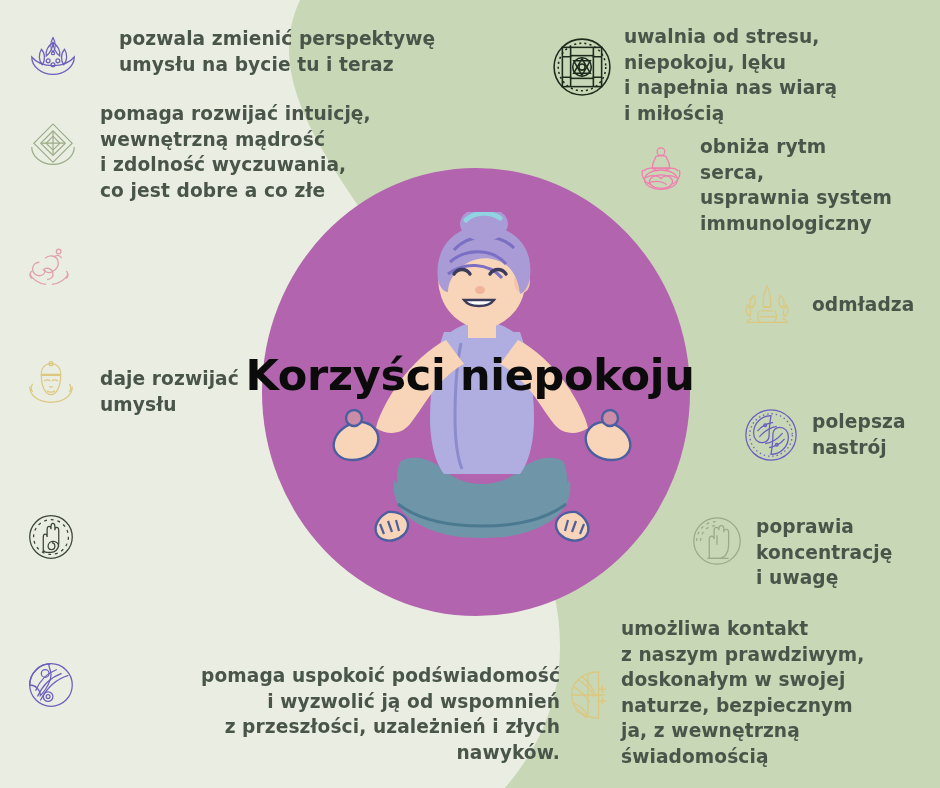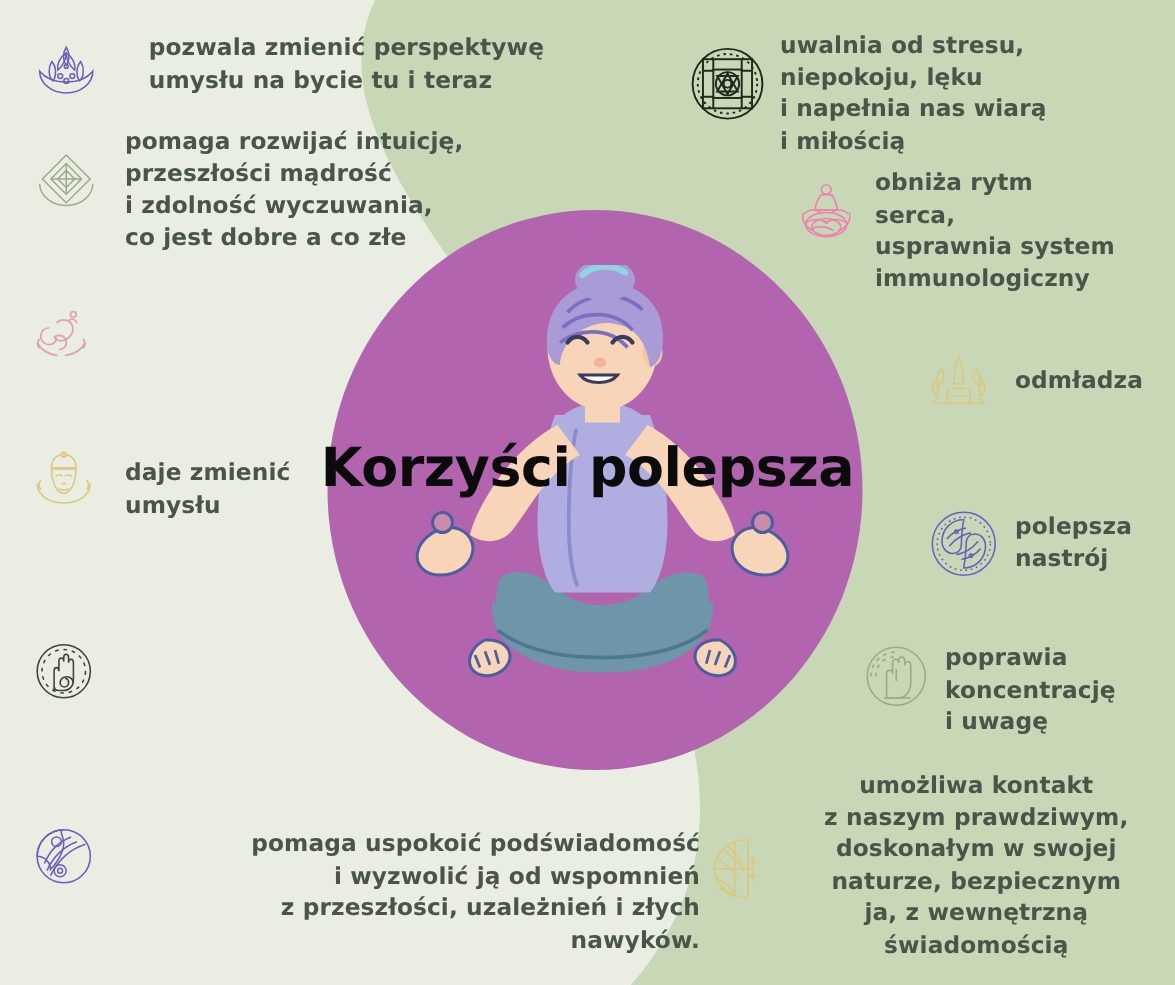--- a/index.html
+++ b/index.html
@@ -100,21 +100,21 @@
       <path d="M8 30c0 10 10 18 22 18s22-8 22-18"></path>
       <rect x="16" y="12" width="28" height="28" transform="rotate(45 30 26)"></rect>
       <rect x="21" y="17" width="18" height="18" transform="rotate(45 30 26)"></rect>
       <rect x="25" y="21" width="10" height="10" transform="rotate(45 30 26)"></rect>
       <path d="M18 26h24M30 14v24"></path>
     </g>
       </svg>
   </div>
   <div class="blk" style="left:100px;top:101px;width:440px;">
     <div class="txt">pomaga rozwijać intuicję,
-przeszłości mądrość
+wewnętrzną mądrość
 i zdolność wyczuwania,
 co jest dobre a co złe</div>
   </div>
 
   <div class="ico" style="left:20px;top:239px;">
     <svg viewBox="0 0 60 60">
         <g fill="none" stroke="#e0a3ad" stroke-width="1.4">
       <path d="M20 24c-4 0-7 3-7 7s3 7 7 7c4 0 6-3 6-6"></path>
       <path d="M26 20c4-4 11-3 13 2 2 5-1 10-6 12-4 2-8 0-9-3"></path>
       <path d="M24 32c3-3 9-2 10 3 1 4-2 7-6 7"></path>
@@ -136,21 +136,21 @@
       <path d="M20 22c0 11 4 20 10 20s10-9 10-20z"></path>
       <path d="M23 28c2-1.5 5-1.5 6 0M31 28c1-1.5 4-1.5 6 0"></path>
       <path d="M28 34h4"></path>
           <path d="M26 38c2 2 6 2 8 0"></path>
       <path d="M8 34c0 9 9 16 22 16s22-7 22-16"></path>
       <path d="M11 31c-2 3-2 6 0 8M49 31c2 3 2 6 0 8"></path>
     </g>
       </svg>
   </div>
   <div class="blk" style="left:100px;top:366px;width:300px;">
-    <div class="txt">daje zmienić
+    <div class="txt">daje rozwijać
 umysłu</div>
   </div>
 
   <div class="ico" style="left:22px;top:508px;">
     <svg viewBox="0 0 60 60">
         <g fill="none" stroke="#3b4539" stroke-width="1.3">
       <circle cx="30" cy="30" r="22"></circle>
       <circle cx="30" cy="30" r="18" stroke-dasharray="3 4"></circle>
       <path d="M22 46V30c0-2 1-3 2-3s2 1 2 3v-8c0-2 1-3 2-3s2 1 2 3v-3c0-2 1-3 2-3s2 1 2 3v4c0-2 1-3 2-3s2 1 2 3v14c0 6-4 9-8 9h-4c-3 0-4-2-4-4z"></path>
       <path d="M31 36c2 0 3 1.5 3 3.5S32.5 43 30.5 43 27 41.5 27 39.5c0-3 2.5-5 5.5-5s5.5 2.5 5.5 5.5"></path>
@@ -283,21 +283,21 @@
         <g fill="none" stroke="#dcc77e" stroke-width="1.3">
       <path d="M44 6v48c-16 0-28-11-28-24S28 6 44 6z"></path>
       <path d="M16 30h34M33 8v44"></path>
       <path d="M22 14c8 4 14 10 18 18M19 22c7 4 12 9 16 16M18 38c6 3 11 7 14 12"></path>
       <path d="M26 10c6 5 11 11 14 18M20 46c5 2 9 5 12 8"></path>
       <path d="M44 24h8M44 36h8"></path>
       <path d="M48 20v8M48 32v8"></path>
     </g>
       </svg>
   </div>
-  <div class="blk" style="left:621px;top:616px;width:320px;text-align:center;">
+  <div class="blk" style="left:621px;top:616px;width:320px;">
     <div class="txt">umożliwa kontakt
 z naszym prawdziwym,
 doskonałym w swojej
 naturze, bezpiecznym
 ja, z wewnętrzną
 świadomością</div>
   </div>
 
   <div class="figure">
     <svg viewBox="0 0 320 370">
@@ -337,15 +337,15 @@
       <ellipse cx="162" cy="12" rx="24" ry="17" fill="#a99bd6"></ellipse>
       <path d="M144 8c8-8 24-9 34-2" fill="none" stroke="#8fd4e0" stroke-width="5" stroke-linecap="round"></path>
 
       <path d="M132 62c4-6 12-6 16 0" fill="none" stroke="#3b3b5c" stroke-width="3.4" stroke-linecap="round"></path>
       <path d="M168 62c4-6 12-6 16 0" fill="none" stroke="#3b3b5c" stroke-width="3.4" stroke-linecap="round"></path>
       <ellipse cx="158" cy="78" rx="5" ry="4" fill="#f0b49a"></ellipse>
       <path d="M142 88c6 8 24 8 30 0z" fill="#ffffff" stroke="#3b3b5c" stroke-width="2.4"></path>
     </svg>
   </div>
 
-  <div class="title">Korzyści polepsza</div>
+  <div class="title">Korzyści niepokoju</div>
 
 </div>
 
 </body></html>

